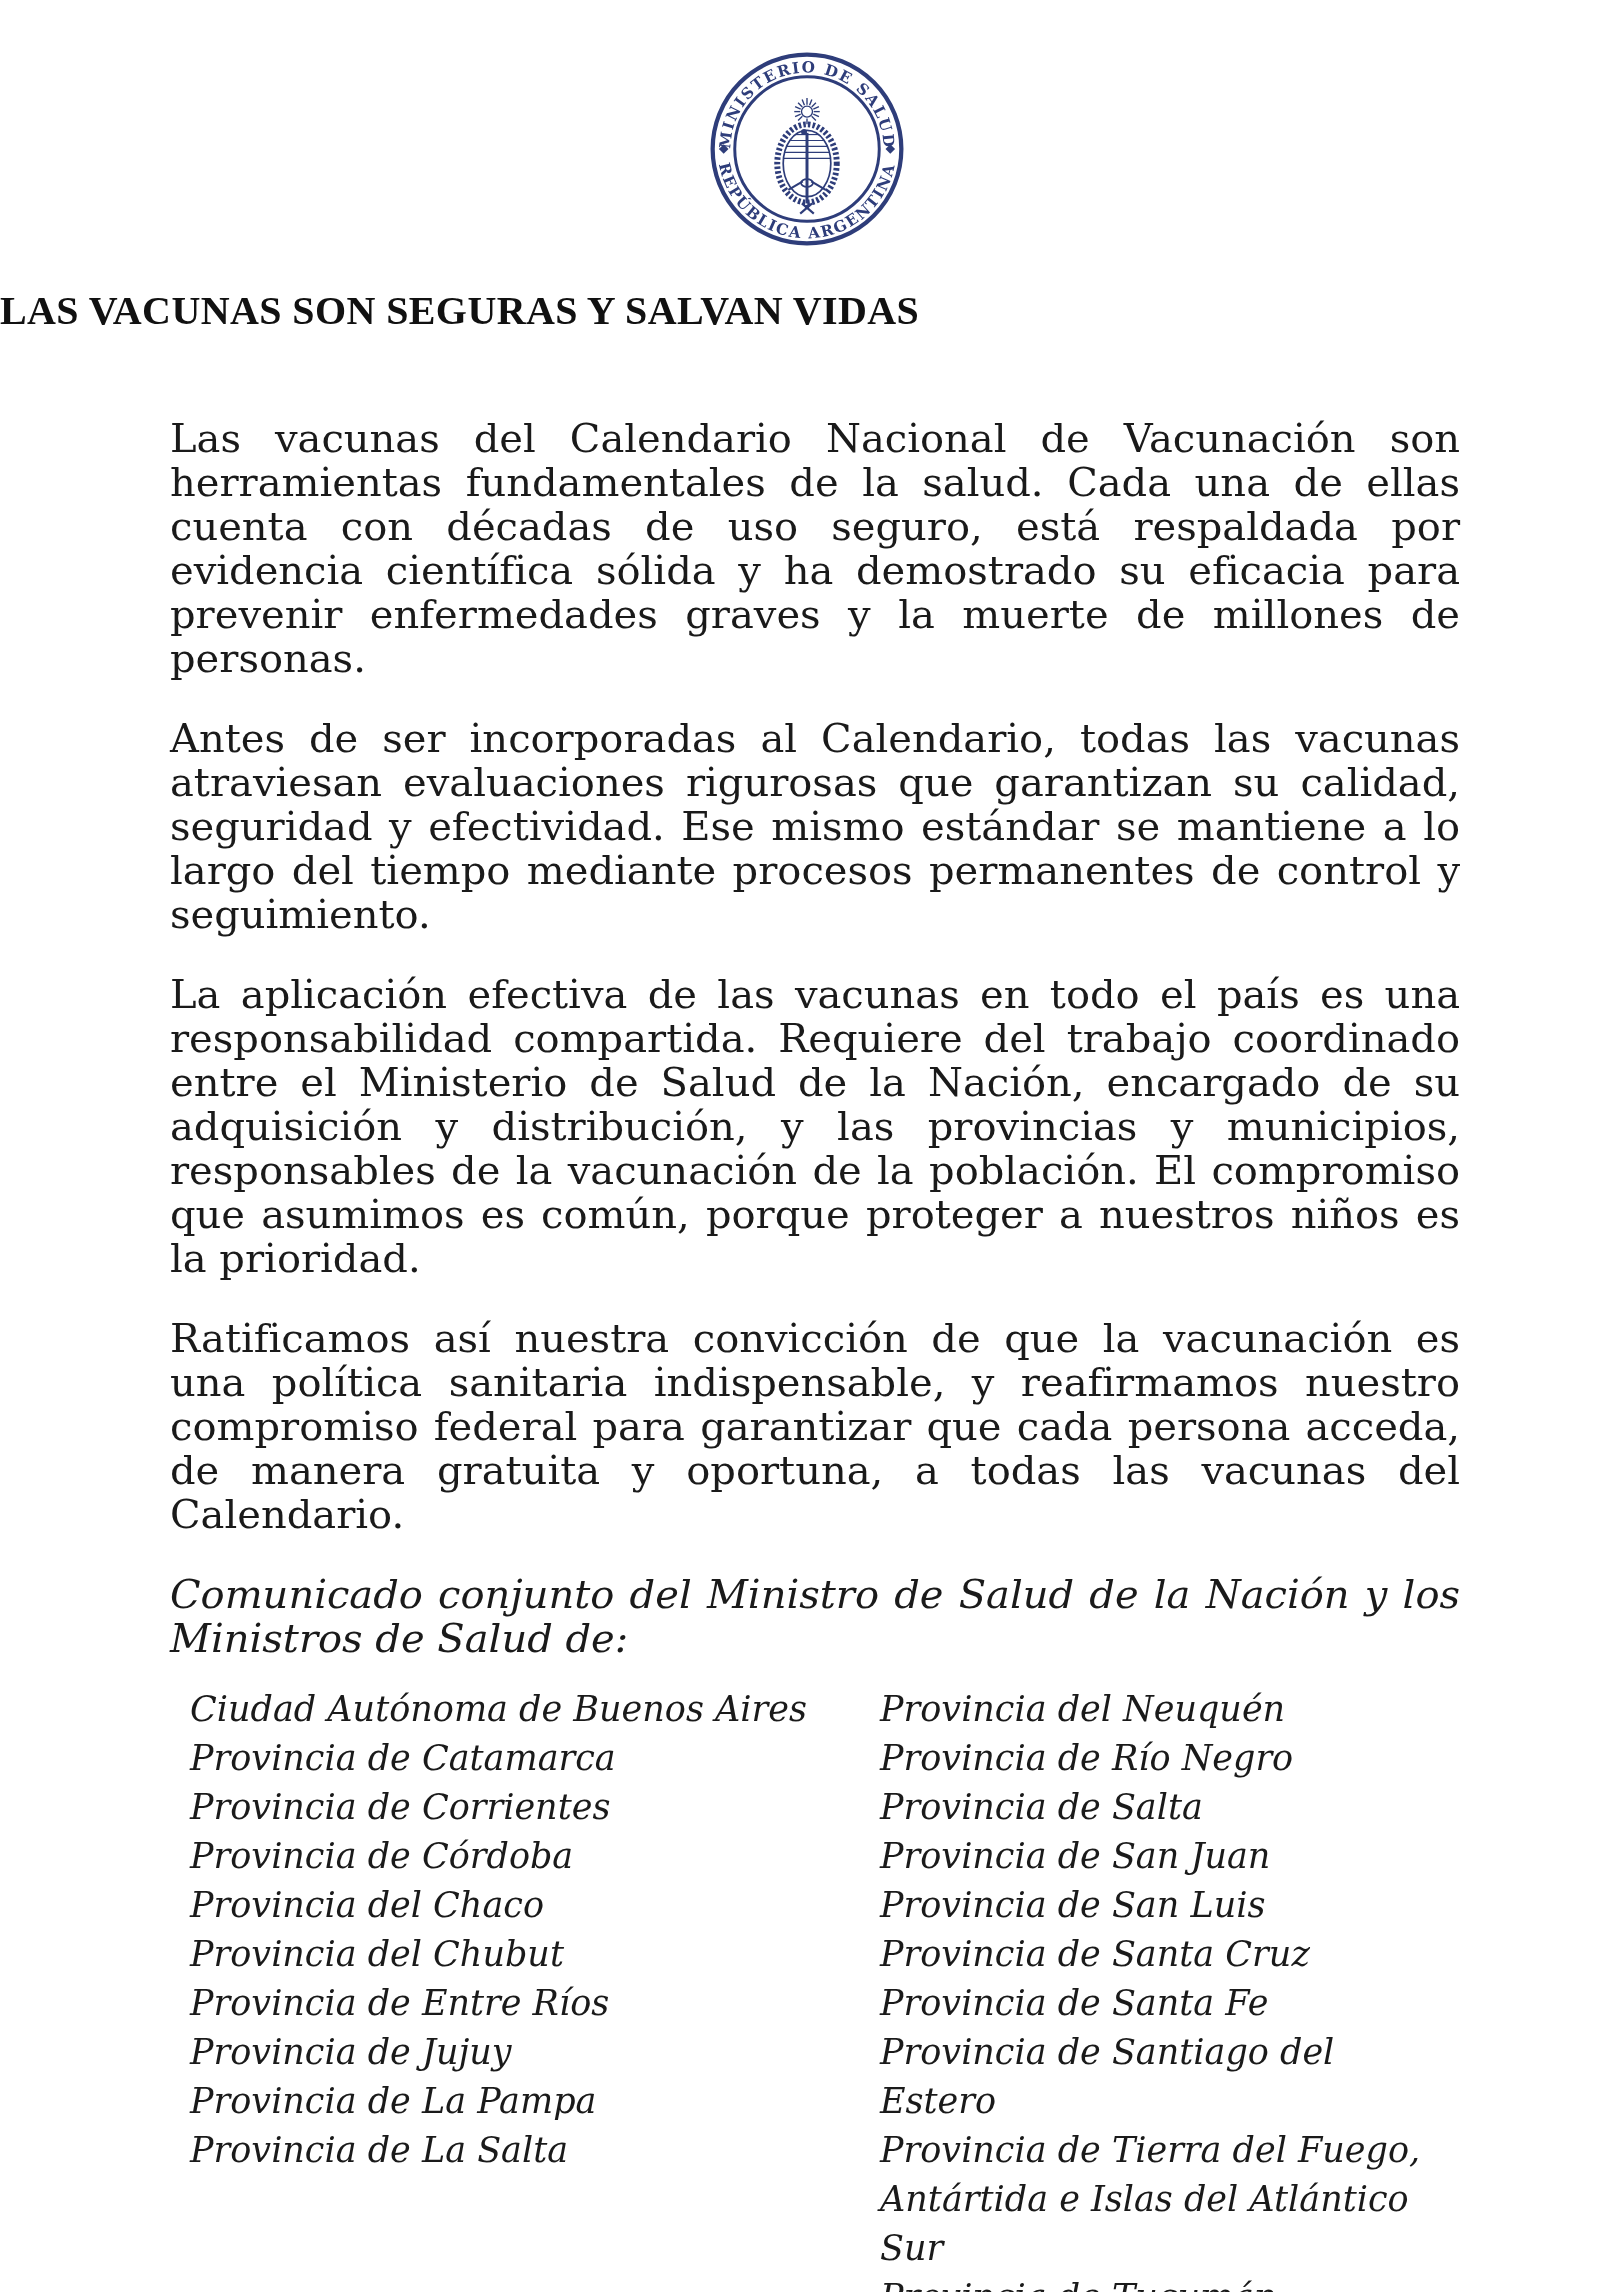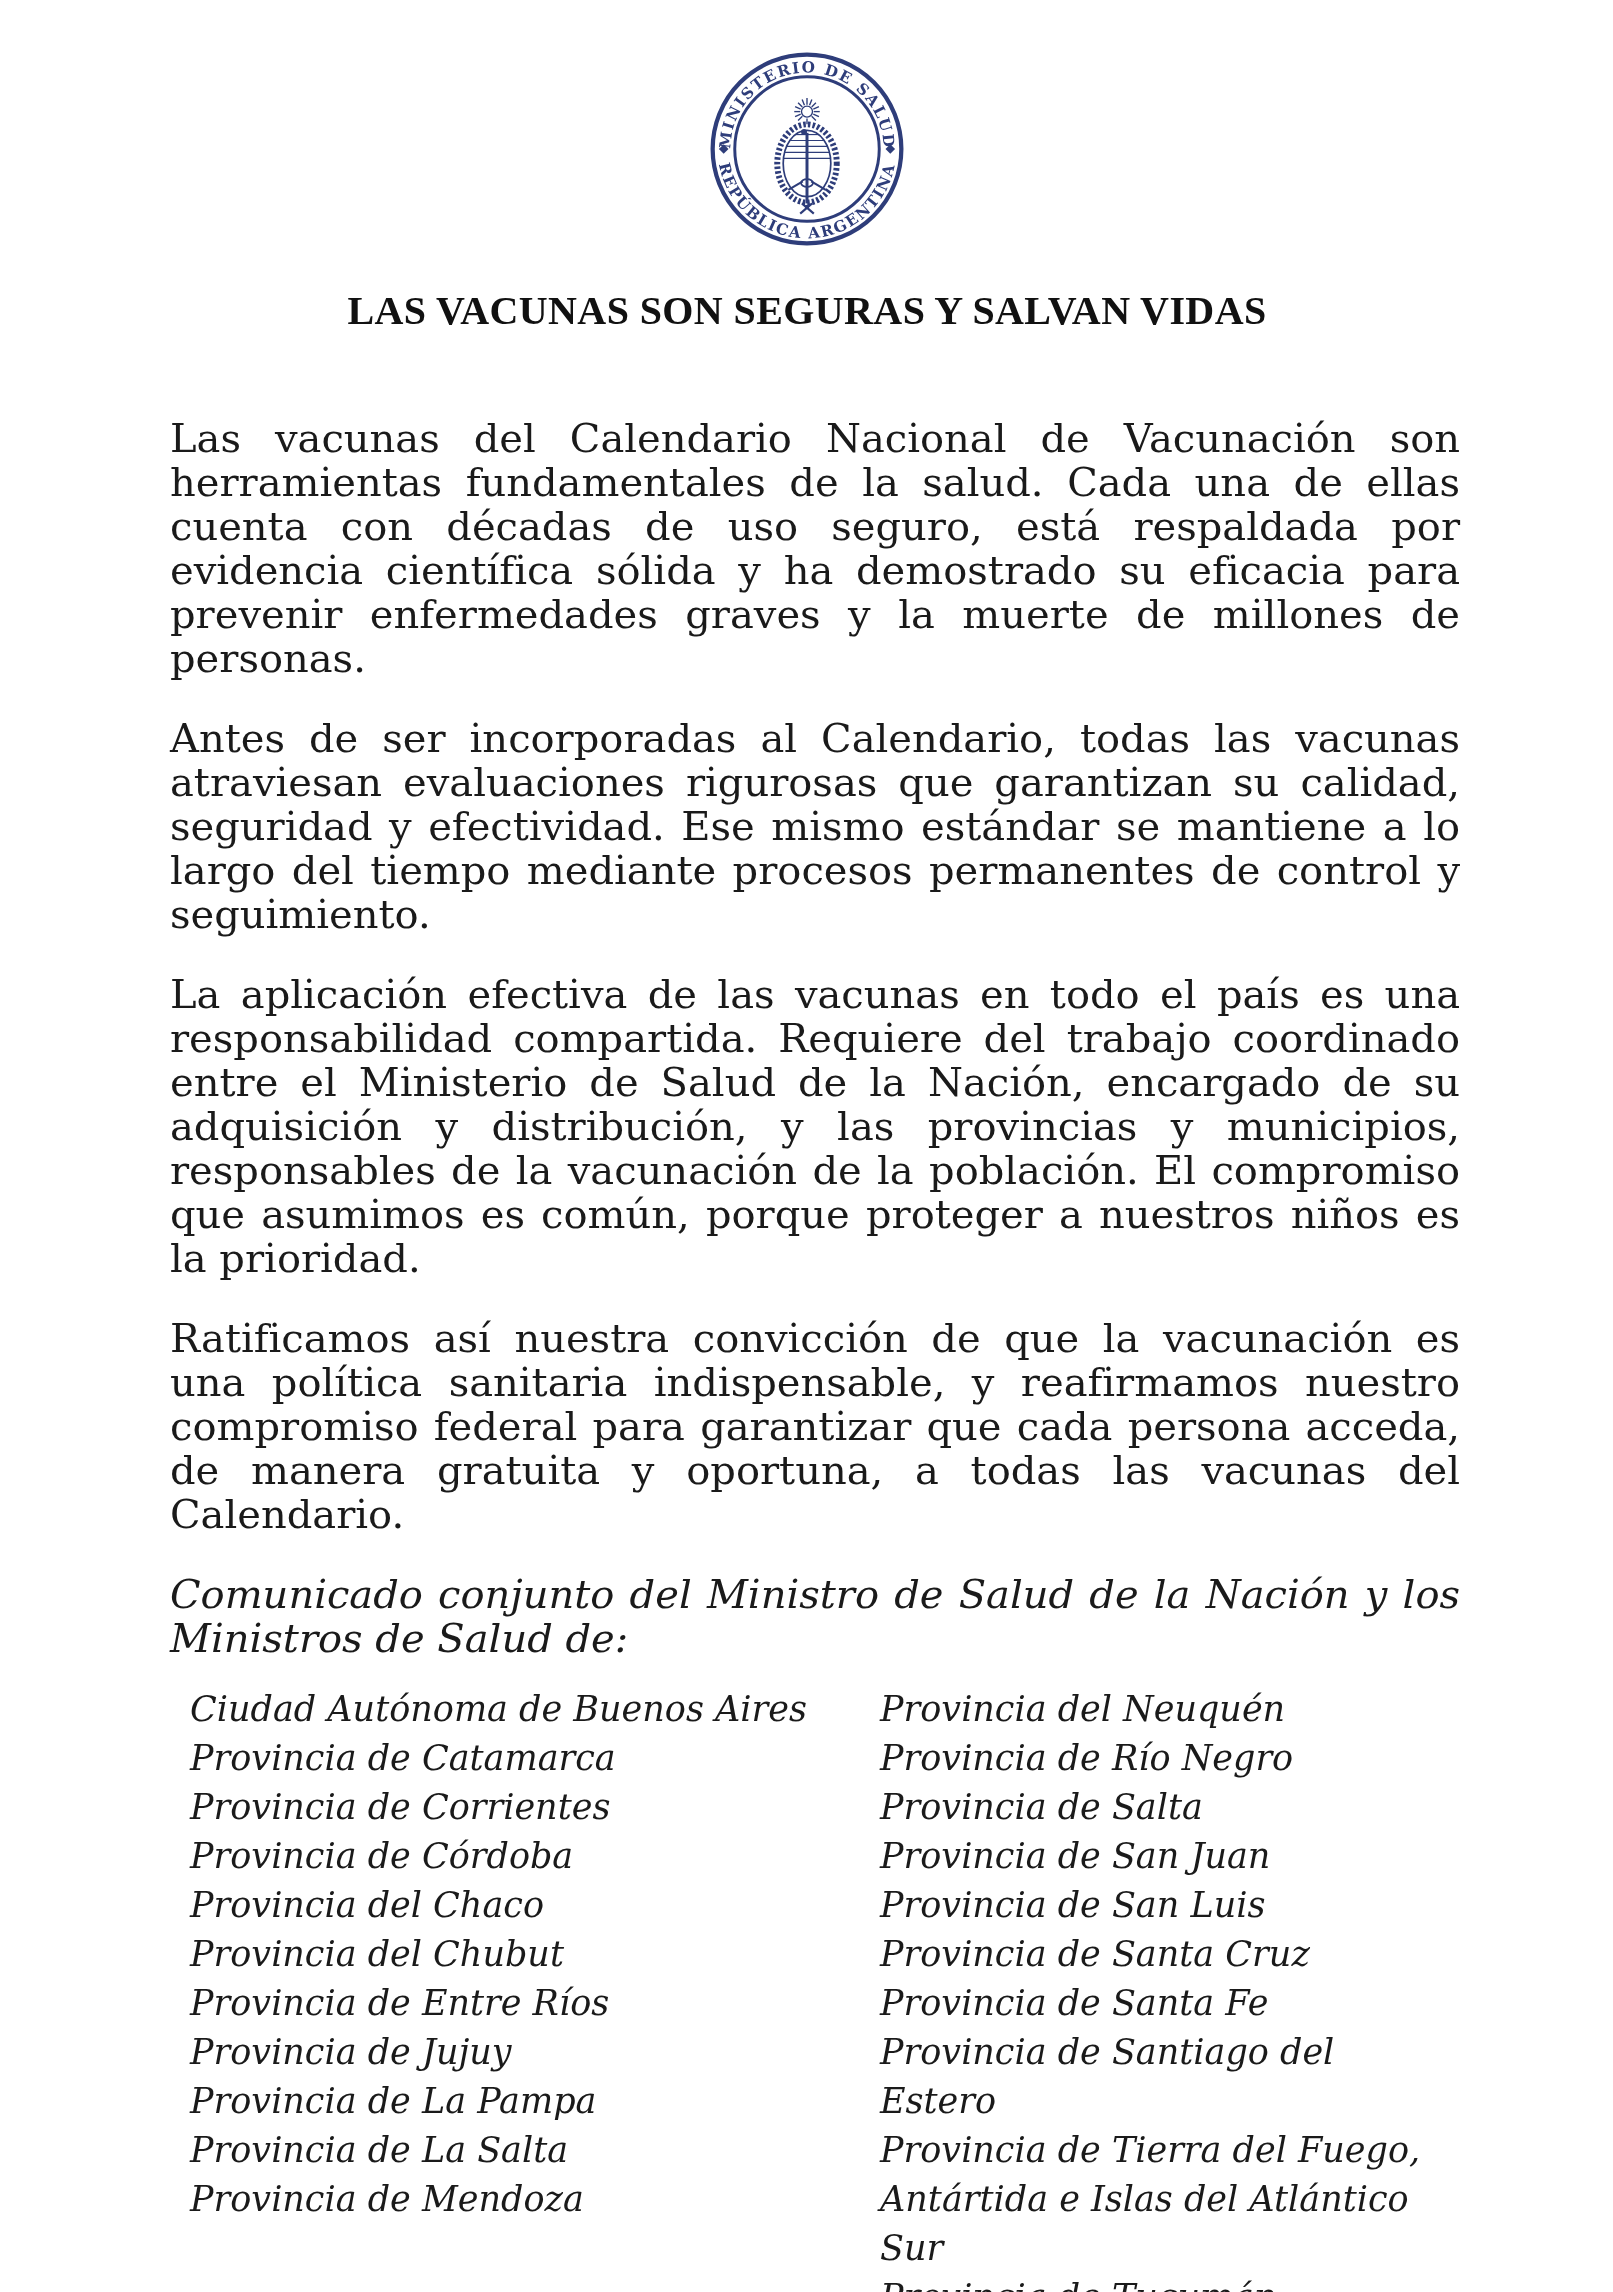--- a/index.html
+++ b/index.html
@@ -13,21 +13,20 @@
     font-family: "DejaVu Serif", serif;
     color: #1a1a1a;
   }
   .logo-wrap {
     width: 204px;
     margin: 47px auto 0;
   }
   .logo-wrap svg { display: block; width: 204px; height: 204px; }
   .doc-title {
     margin: 36px 0 82px;
-    text-align: center;
     font-family: "Liberation Serif", serif;
     font-weight: bold;
     font-size: 40px;
     letter-spacing: 0.4px;
     color: #111111;
   }
   .content {
     margin: 0 154px;
     width: 1306px;
   }
@@ -143,21 +142,20 @@
           <div>Ciudad Autónoma de Buenos Aires</div>
           <div>Provincia de Catamarca</div>
           <div>Provincia de Corrientes</div>
           <div>Provincia de Córdoba</div>
           <div>Provincia del Chaco</div>
           <div>Provincia del Chubut</div>
           <div>Provincia de Entre Ríos</div>
           <div>Provincia de Jujuy</div>
           <div>Provincia de La Pampa</div>
           <div>Provincia de La Salta</div>
-          <div>Provincia de Mendoza</div>
         </div>
       <div class="col-right">
           <div>Provincia del Neuquén</div>
           <div>Provincia de Río Negro</div>
           <div>Provincia de Salta</div>
           <div>Provincia de San Juan</div>
           <div>Provincia de San Luis</div>
           <div>Provincia de Santa Cruz</div>
           <div>Provincia de Santa Fe</div>
           <div>Provincia de Santiago del Estero</div>

